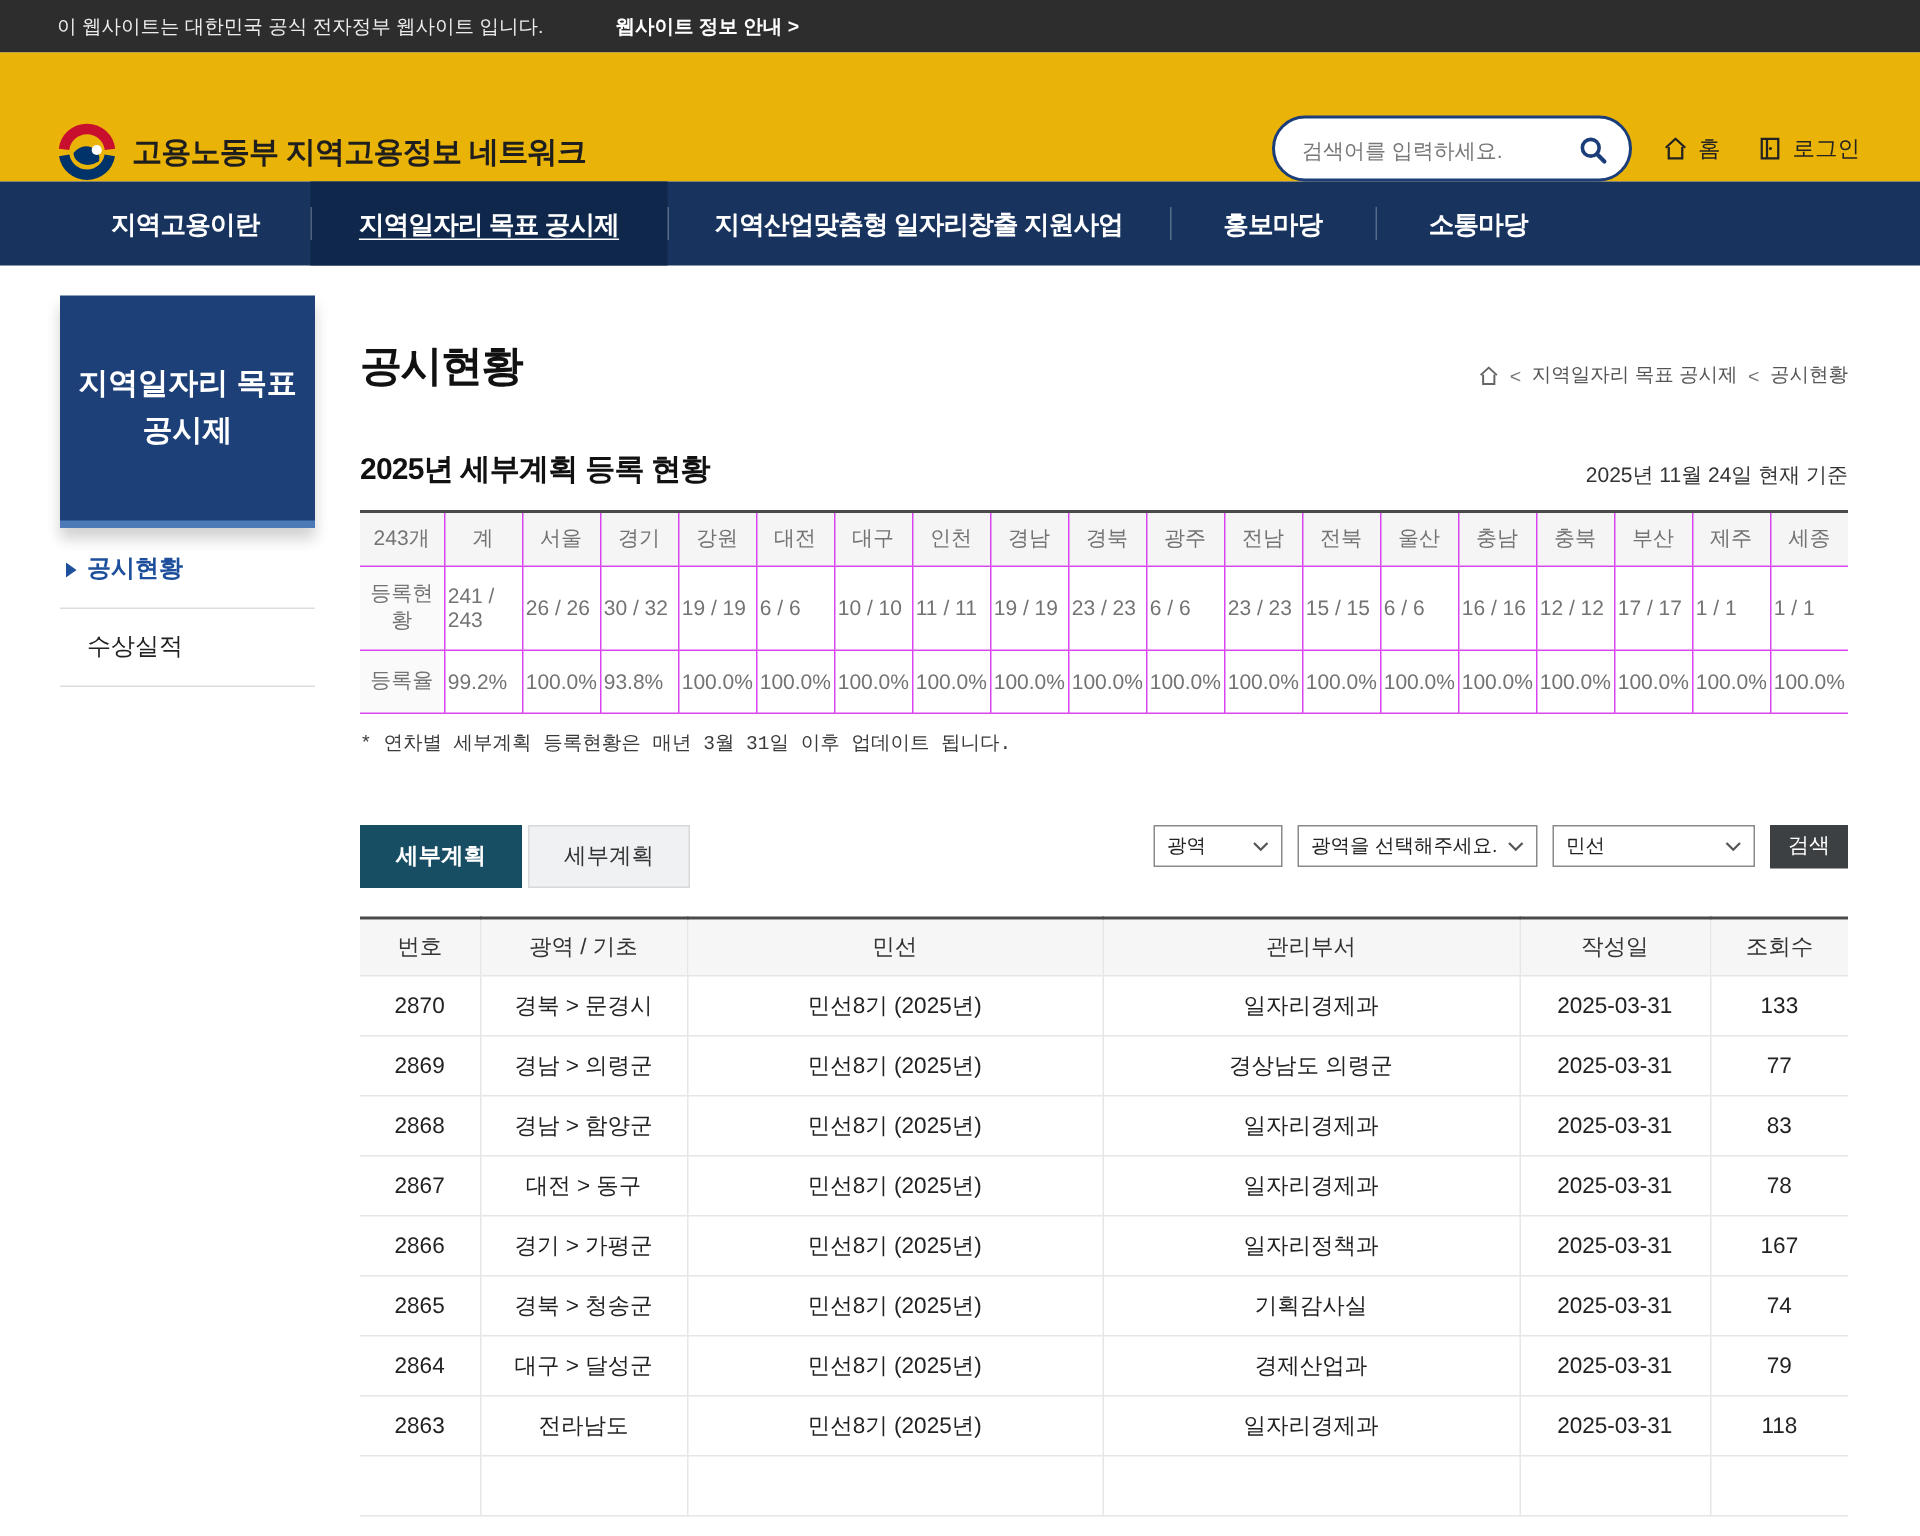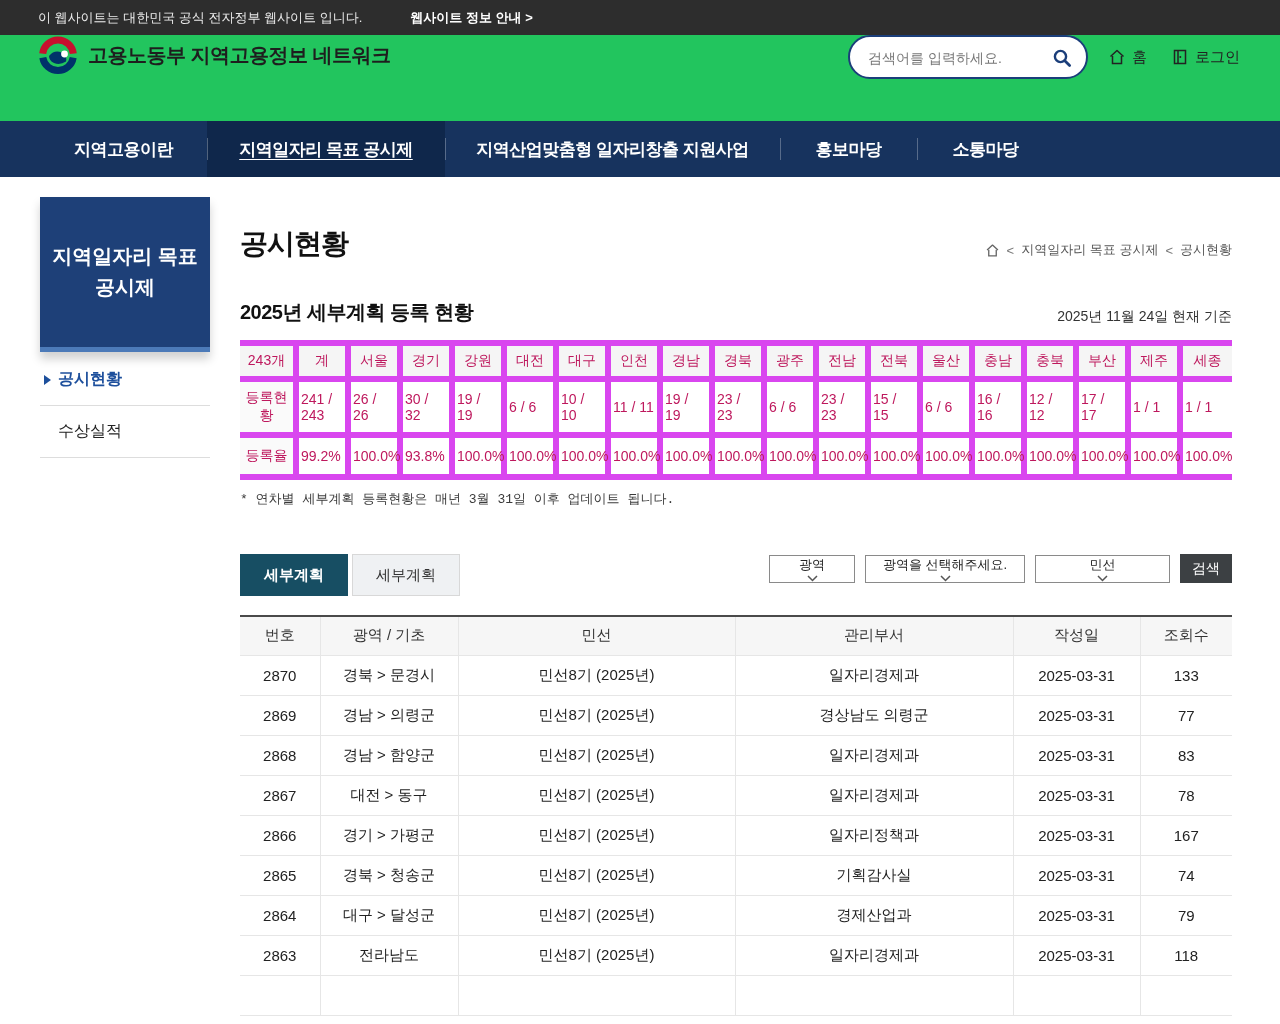--- a/index.html
+++ b/index.html
@@ -6,21 +6,21 @@
   html,body { width:1280px; height:1024px; }
   body {
     position:relative; overflow:hidden; background:#ffffff;
     font-family:"Liberation Sans","DejaVu Sans",sans-serif; color:#222;
   }
   
   .topbar { height:35px; background:#2d2d2d; display:flex; align-items:center; padding-left:38px; }
   .topbar-notice { font-size:13px; color:#ececec; }
   .topbar-link { font-size:13px; color:#ffffff; font-weight:bold; margin-left:48px; cursor:pointer; }
   
-  .header { height:86px; background:#22c55e; display:flex; align-items:flex-start; padding:0 40px 0 38px; }
+  .header { height:86px; background:#eab308; display:flex; align-items:flex-end; padding:0 40px 0 38px; }
   .brand { display:flex; align-items:center; gap:10px; cursor:pointer; }
   .brand-title { font-size:20px; font-weight:bold; color:#1e1e1e; letter-spacing:-0.5px; }
   .header-right { margin-left:auto; display:flex; align-items:center; }
   .search-pill { width:240px; height:44px; border:2px solid #1b3e7a; border-radius:24px;
     display:flex; align-items:center; padding:1px 13px 0 18px; background:#fff; }
   .search-pill input { border:none; outline:none; flex:1; font-size:14px; color:#333; min-width:0;
     font-family:inherit; background:transparent; }
   .search-pill input::placeholder { color:#777; }
   .search-btn { background:none; border:none; cursor:pointer; display:flex; align-items:center; padding:0; }
   .util { display:flex; align-items:center; gap:6px; font-size:15px; color:#222; cursor:pointer; }
@@ -57,38 +57,38 @@
   .page-title { font-size:28px; font-weight:bold; color:#111; letter-spacing:-1px; }
   .breadcrumb { display:flex; align-items:center; gap:7px; font-size:13px; color:#555; padding-bottom:4px; }
   .breadcrumb .sep { color:#777; }
   .breadcrumb .crumb { cursor:pointer; }
   .section-row { display:flex; align-items:flex-end; justify-content:space-between; margin-top:36px; }
   .section-title { font-size:20px; font-weight:bold; color:#111; letter-spacing:-0.5px; }
   .as-of { font-size:14px; color:#333; }
   
   table { border-collapse:collapse; width:100%; }
   .stats { margin-top:14px; border-top:2px solid #4a4a4a; table-layout:fixed; }
-  .stats th, .stats td { border:6px solid #d946ef; font-size:14px; color:#be185d;
+  .stats th, .stats td { border:1px solid #d946ef; font-size:14px; color:#737373;
     font-weight:normal; padding:2px; }
   .stats tr > *:first-child { border-left:none; width:56px; }
   .stats tr > *:last-child { border-right:none; }
   .stats thead th { background:#f5f5f5; height:36px; }
   .stats tbody th { background:#fafafa; }
   .stats tbody tr:nth-child(1) td, .stats tbody tr:nth-child(1) th { height:56px; }
   .stats tbody tr:nth-child(2) td, .stats tbody tr:nth-child(2) th { height:42px; }
   .note { margin-top:10px; font-size:13px; color:#3a3a3a;font-family:Liberation Mono, monospace; }
   
   .toolbar { display:flex; align-items:flex-start; margin-top:46px; }
   .tabs { display:flex; gap:4px; }
   .tab { width:108px; height:42px; display:flex; align-items:center; justify-content:center;
     font-size:15px; cursor:pointer; background:#eff1f3; border:1px solid #d8d8d8; color:#333; }
   .tab.active { background:#174e63; border-color:#174e63; color:#fff; font-weight:bold; }
   .filters { margin-left:auto; display:flex; align-items:center; gap:10px; padding-bottom:6px; }
   .select { height:28px; border:1px solid #8a8a8a; background:#fff; display:flex; align-items:center;
-    justify-content:space-between; padding:0 8px; font-size:13px; color:#222; cursor:pointer;flex-direction:column; }
+    justify-content:space-between; padding:0 8px; font-size:13px; color:#222; cursor:pointer; }
   .select:nth-child(1){ width:86px; }
   .select:nth-child(2){ width:160px; }
   .select:nth-child(3){ width:135px; }
   .btn-search { width:52px; height:29px; background:#3c4043; color:#fff; border:none; font-size:14px;
     cursor:pointer; font-family:inherit; }
   
   .listing { margin-top:19px; border-top:2px solid #4a4a4a; table-layout:fixed; }
   .listing th, .listing td { border:1px solid #e6e6e6; text-align:center; font-size:15px;
     padding:0 4px; overflow:hidden; white-space:nowrap; }
   .listing tr > *:first-child { border-left:none; }

